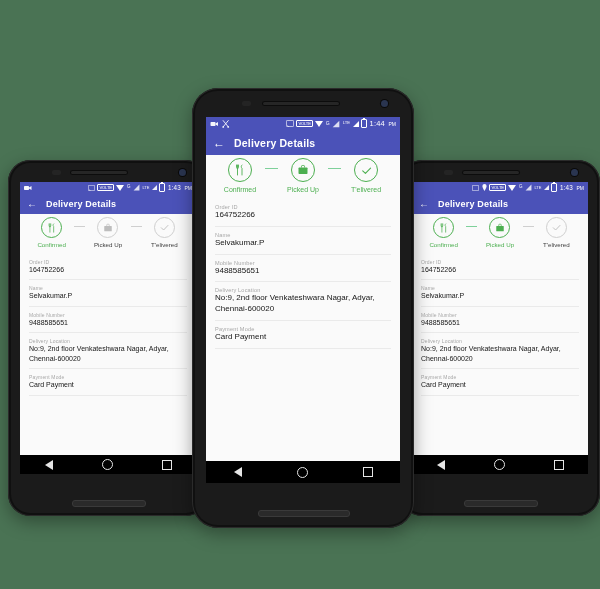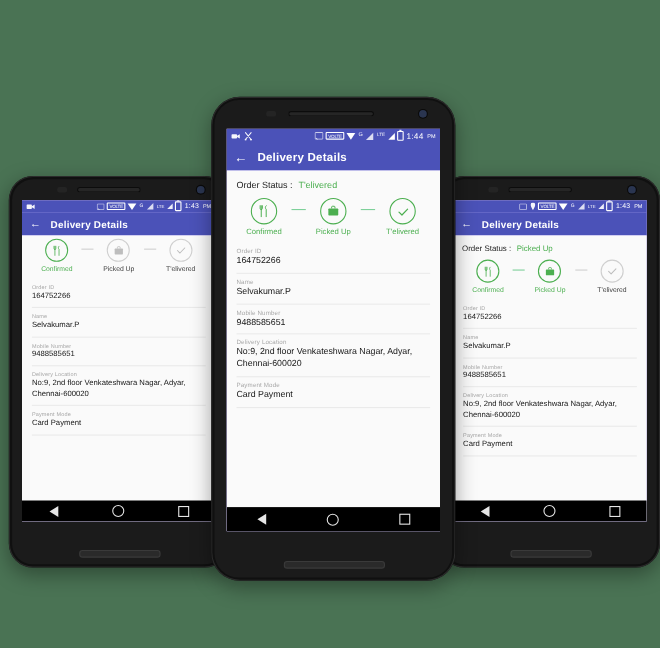--- a/index.html
+++ b/index.html
@@ -10,21 +10,21 @@
     overflow:hidden;position:relative;
   }
   .stage{position:absolute;inset:0;}
 
   
   .phone{position:absolute;background:#101010;border-radius:26px;
     box-shadow:0 0 0 1px #2b2b2b inset, 0 6px 18px rgba(0,0,0,.35);}
   .phone.side{border-radius:22px;}
   .phone .bezel{position:absolute;inset:3px;background:#1b1b1b;border-radius:22px;}
   .phone.side .bezel{border-radius:19px;}
-  .screen{position:absolute;background:#c4b5fd;overflow:hidden;}
+  .screen{position:absolute;background:#6d28d9;overflow:hidden;}
 
   
   #phone-center{left:192px;top:88px;width:222px;height:440px;}
   #phone-center .screen{left:14px;top:29px;width:194px;height:366px;}
 
   
   #phone-left{left:8px;top:160px;width:200px;height:356px;}
   #phone-left .screen{left:12px;top:22px;width:176px;height:292px;}
 
   
@@ -261,24 +261,20 @@
           <span class="sb-pm">PM</span>
         </div>
       </div>
 
       <div class="appbar">
         <span class="back">←</span>
         <span class="title">Delivery Details</span>
       </div>
 
       <div class="content">
-        <div class="status-line">
-          <span>Order Status :</span>
-          <span class="val">Picked Up</span>
-        </div>
 
         <div class="steps">
           <div class="step done">
             <div class="circ">
               <svg width="10" height="10" viewBox="0 0 24 24">
                   <path d="M7 2 L7 9 M5 2 L5 7 a2 2 0 0 0 4 0 L9 2 M7 9 L7 22" stroke="#4caf50" stroke-width="1.8" fill="none" stroke-linecap="round"></path>
                   <path d="M16 2 c-2 1.5 -2 5 0 6.5 L16 22" stroke="#4caf50" stroke-width="1.8" fill="none" stroke-linecap="round"></path>
                 </svg>
             </div>
             <span class="lbl">Confirmed</span>
@@ -383,24 +379,20 @@
           <span class="sb-pm">PM</span>
         </div>
       </div>
 
       <div class="appbar">
         <span class="back">←</span>
         <span class="title">Delivery Details</span>
       </div>
 
       <div class="content">
-        <div class="status-line">
-          <span>Order Status :</span>
-          <span class="val">T'elivered</span>
-        </div>
 
         <div class="steps">
           <div class="step done">
             <div class="circ">
               <svg width="12" height="12" viewBox="0 0 24 24">
                   <path d="M7 2 L7 9 M5 2 L5 7 a2 2 0 0 0 4 0 L9 2 M7 9 L7 22" stroke="#4caf50" stroke-width="1.8" fill="none" stroke-linecap="round"></path>
                   <path d="M16 2 c-2 1.5 -2 5 0 6.5 L16 22" stroke="#4caf50" stroke-width="1.8" fill="none" stroke-linecap="round"></path>
                 </svg>
             </div>
             <span class="lbl">Confirmed</span>

